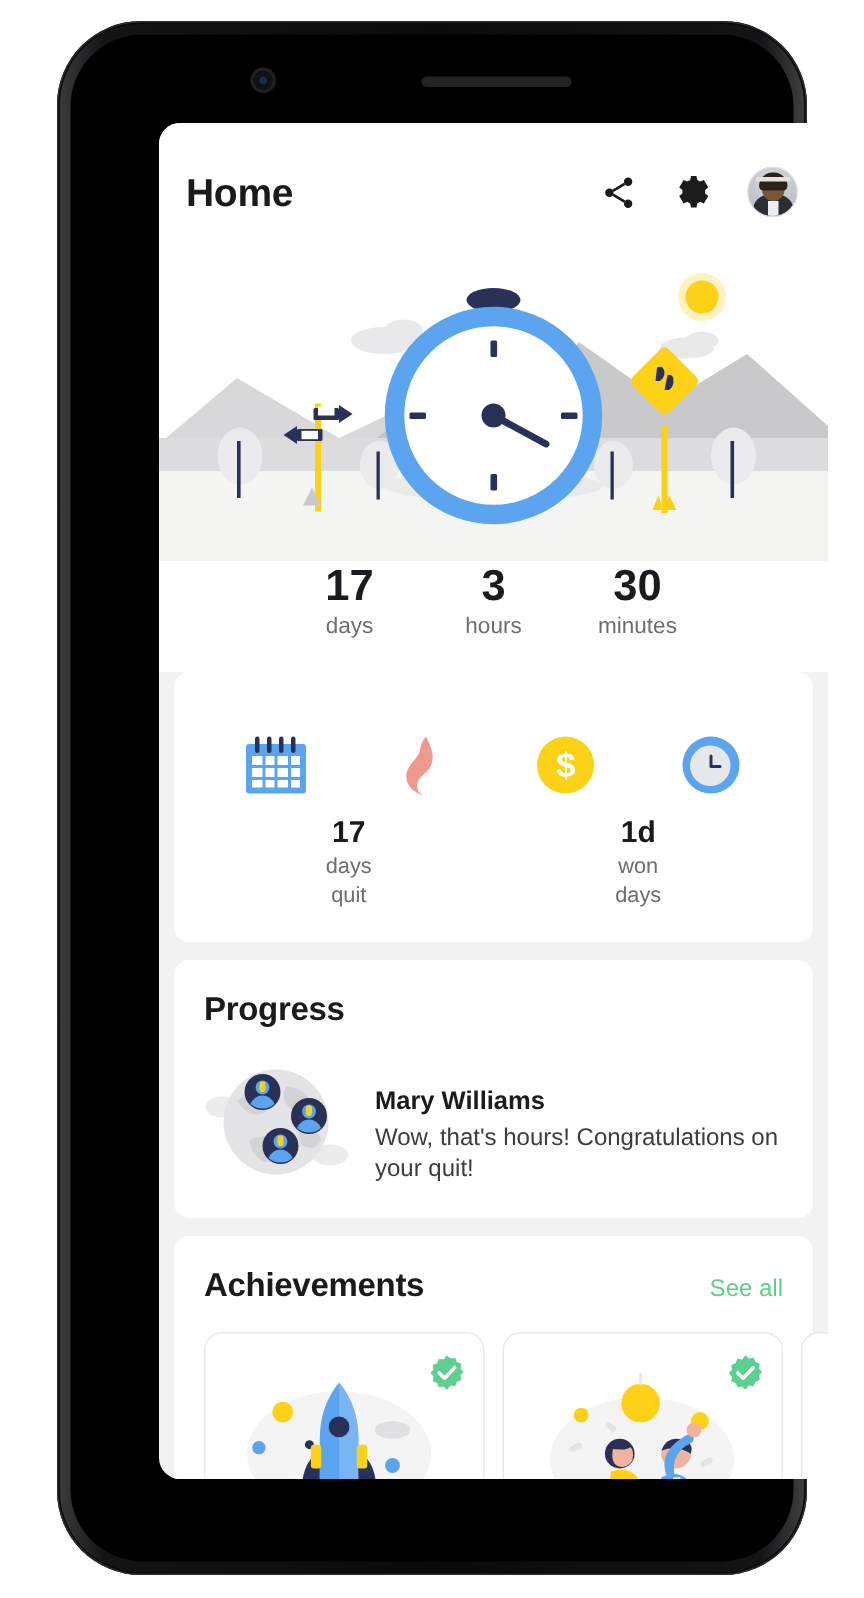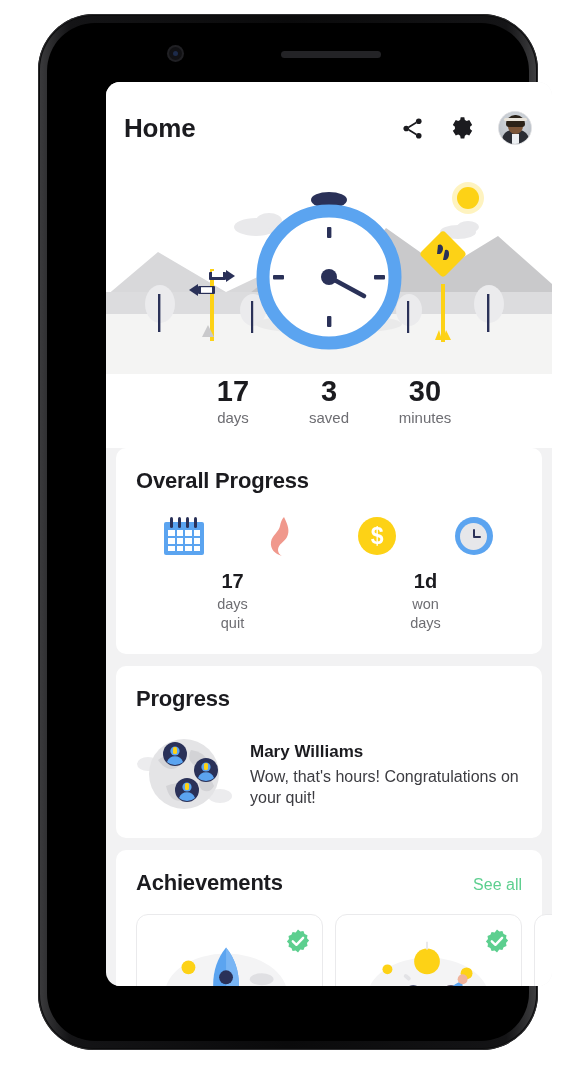--- a/index.html
+++ b/index.html
@@ -151,21 +151,21 @@
       color: #ffffff; font-size: 23px; font-weight: 700; font-family: "Liberation Sans", sans-serif; }
 
   
   .ic-clock { position: relative; width: 38px; height: 38px; border-radius: 50%; background: #5ba4f0;
       display: flex; align-items: center; justify-content: center; }
   .ic-clock .face { width: 27px; height: 27px; border-radius: 50%; background: #e6e7ea; position: relative; }
   .ic-clock .hh { position: absolute; left: 13px; top: 6px; width: 2px; height: 8px; background: #2a3158; border-radius: 1px; }
   .ic-clock .mm { position: absolute; left: 13px; top: 13px; width: 8px; height: 2px; background: #2a3158; border-radius: 1px; }
 
   
-  .comm-row { display: flex; align-items: center; gap: 18px; margin-top: 18px; }
+  .comm-row { display: flex; align-items: flex-end; gap: 18px; margin-top: 18px; }
   .globe { flex: 0 0 96px; height: 86px; }
   .comm-text { padding-top: 4px; }
   .comm-name { font-size: 17px; font-weight: 700; color: #1b1b1f; }
   .comm-msg { font-size: 16px; color: #3c3c41; line-height: 1.34; margin-top: 4px; }
 
   
   .ach-head { display: flex; align-items: baseline; }
   .see-all { margin-left: auto; font-size: 16px; color: #5dcf8f; font-weight: 400; }
   .ach-scroll { display: flex; gap: 12px; margin-top: 18px; }
   .ach-card {
@@ -306,30 +306,29 @@
         </svg>
       </div>
 
       <div class="timer">
         <div class="timer-unit">
           <div class="timer-num">17</div>
           <div class="timer-lab">days</div>
         </div>
         <div class="timer-unit">
           <div class="timer-num">3</div>
-          <div class="timer-lab">saved</div>
+          <div class="timer-lab">hours</div>
         </div>
         <div class="timer-unit">
           <div class="timer-num">30</div>
           <div class="timer-lab">minutes</div>
         </div>
       </div>
 
       <div class="card">
-        <div class="card-title">Overall Progress</div>
 
         <div class="prog-icons">
           <div class="prog-col">
             <div class="ico-wrap">
               <div class="ic-cal">
                 <div class="body"></div>
                 <div class="ring" style="left:6px"></div>
                 <div class="ring" style="left:14px"></div>
                 <div class="ring" style="left:22px"></div>
                 <div class="ring" style="left:30px"></div>

